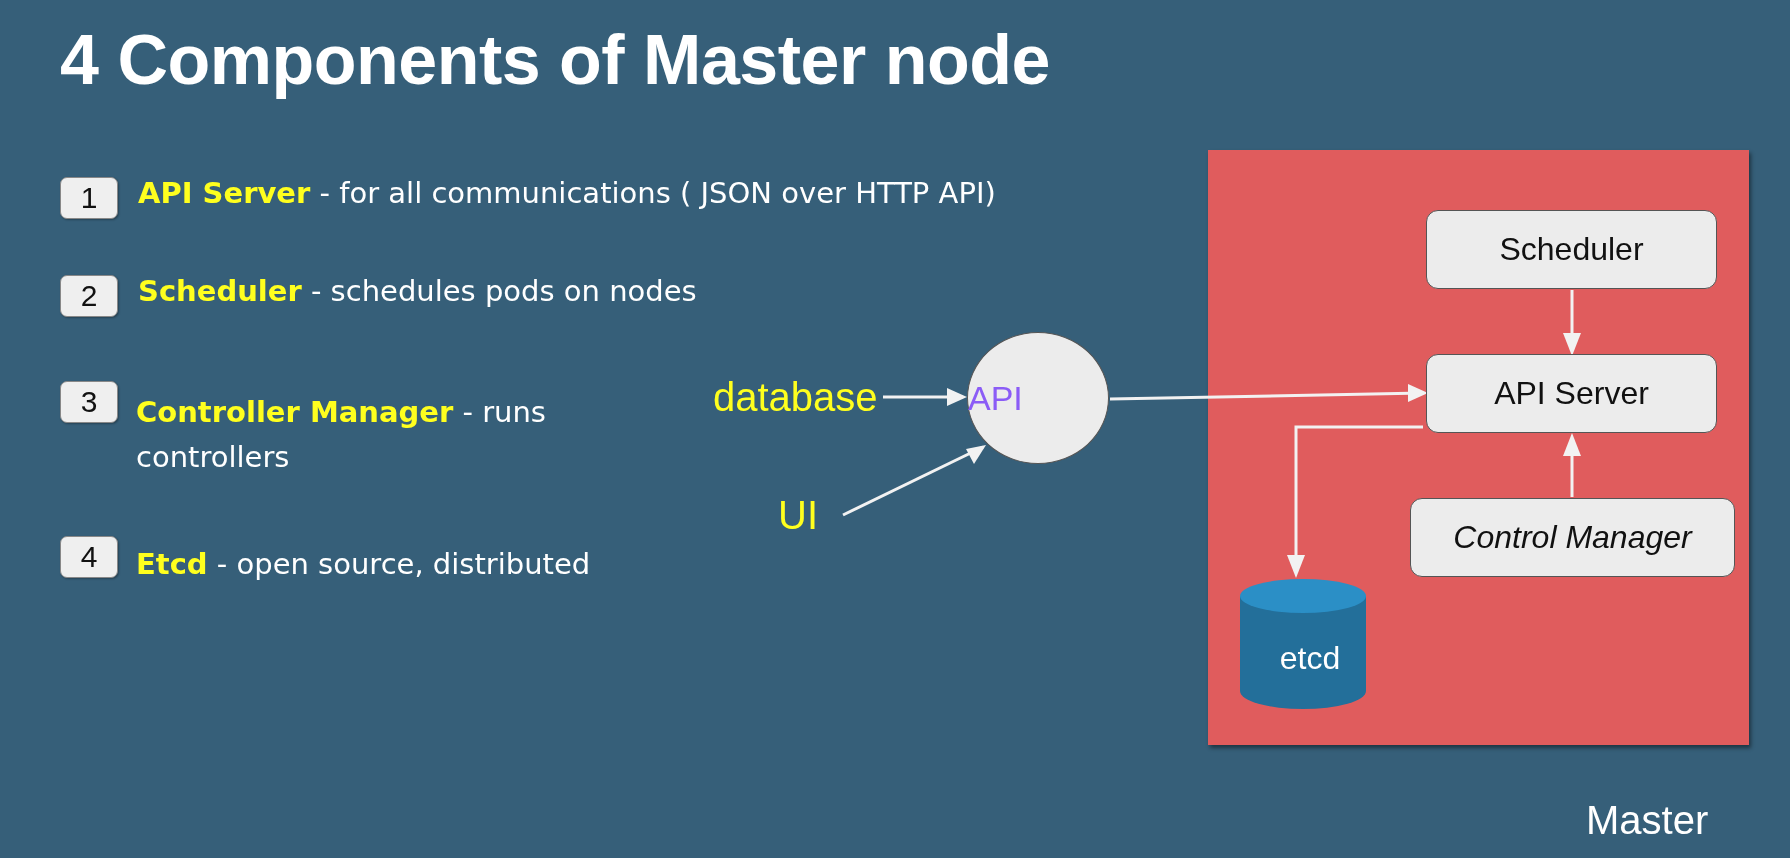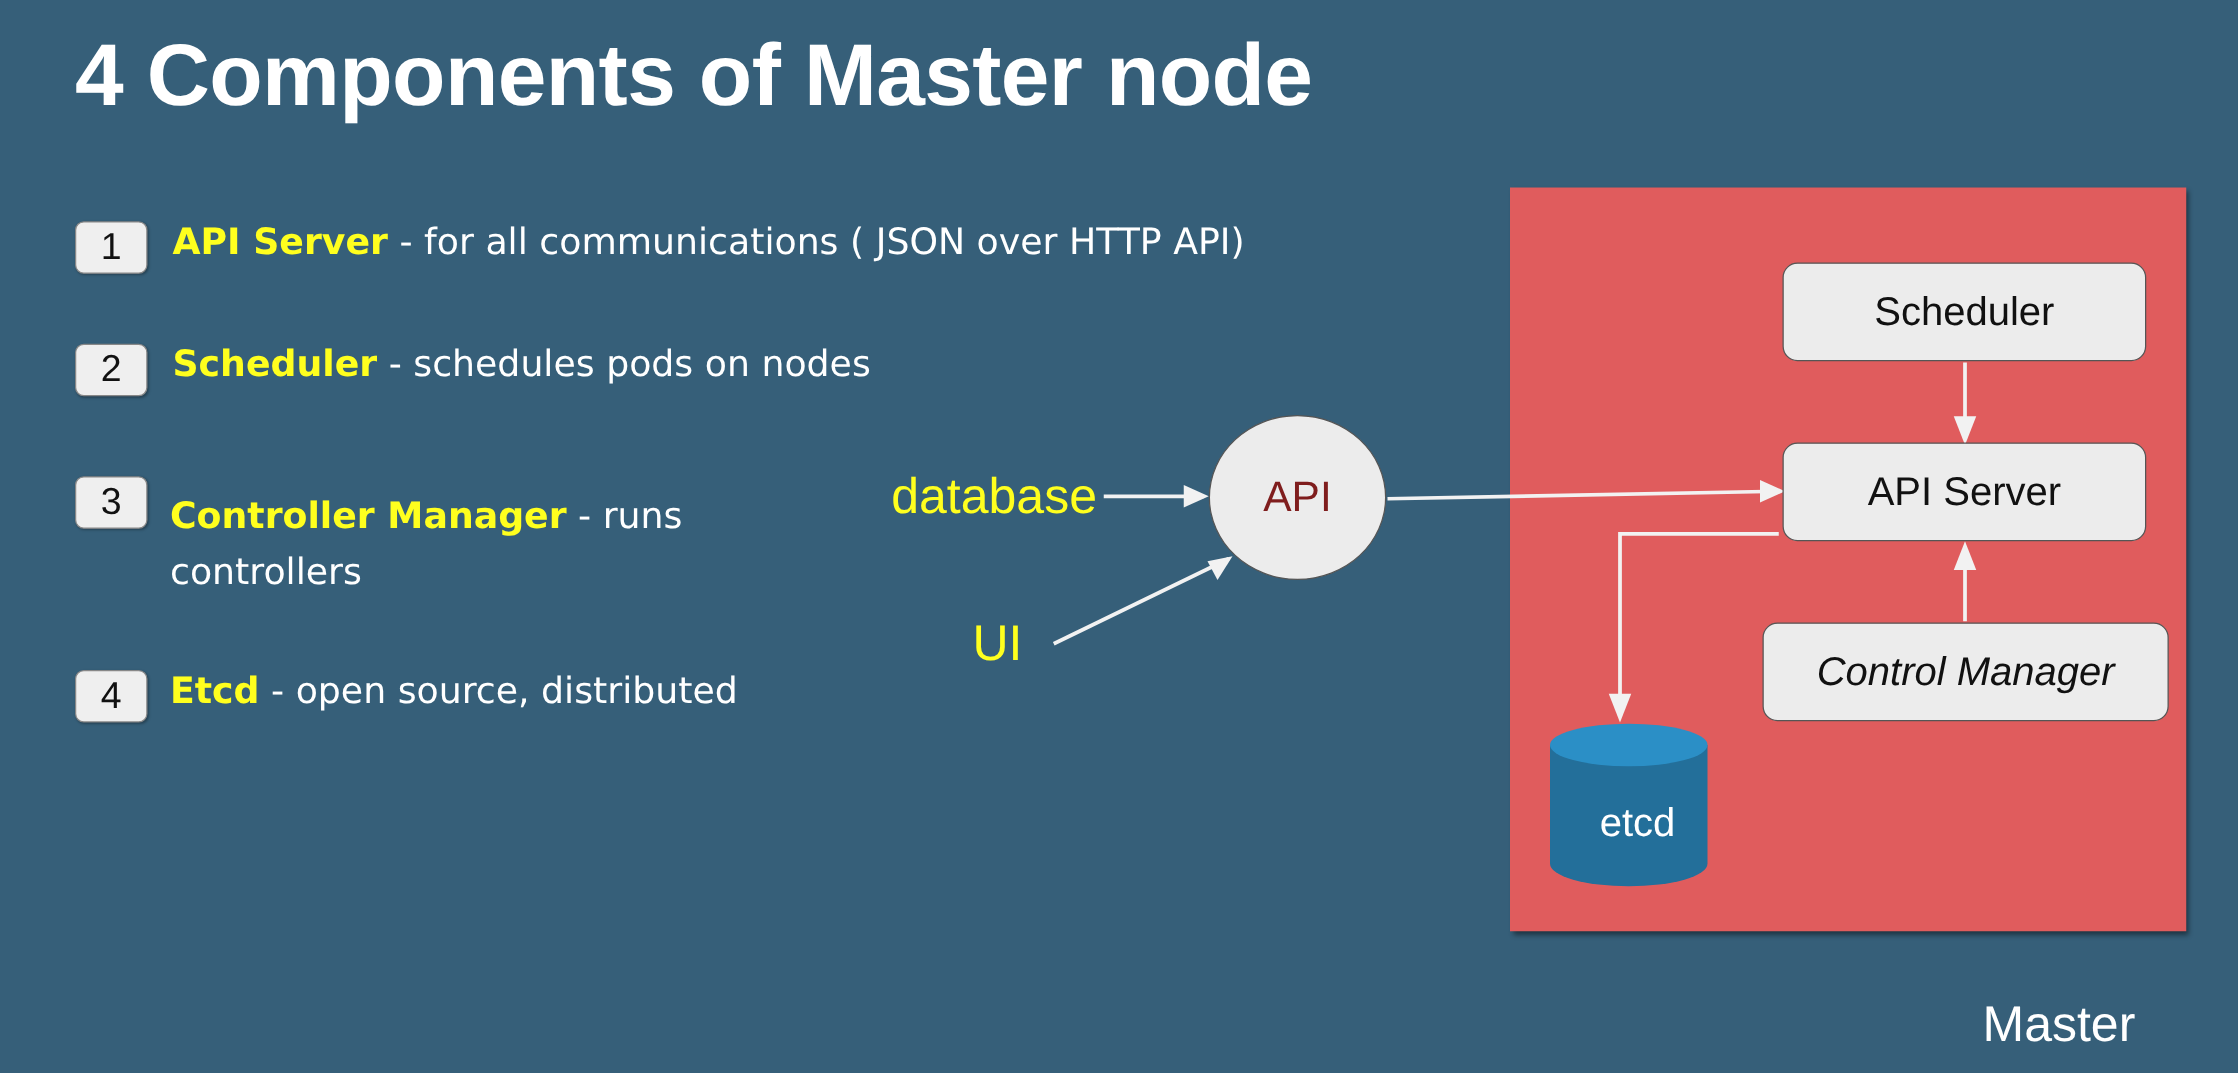--- a/index.html
+++ b/index.html
@@ -6,21 +6,21 @@
   body { width:1790px; height:858px; background:#365f79; position:relative; overflow:hidden; font-family:"Liberation Sans", sans-serif; }
   .title { position:absolute; left:60px; top:20px; font-size:70px; font-weight:bold; color:#ffffff; letter-spacing:-0.5px; }
   .item { position:absolute; left:60px; }
   .num { position:absolute; left:0; width:56px; height:40px; background:#efefef; border:1px solid #888; border-radius:7px; color:#111; font-size:30px; text-align:center; line-height:40px; box-shadow:1px 1px 2px rgba(0,0,0,0.3); }
   .itext { position:absolute; left:78px; top:-6px; font-family:"DejaVu Sans", sans-serif; font-size:29px; color:#ffffff; line-height:45px; white-space:nowrap; }
   .hl { color:#ffff1e; font-weight:bold; }
   .diagram-label { position:absolute; font-size:40px; color:#ffff1e; }
   svg.diag { position:absolute; left:0; top:0; }
   .master-box { position:absolute; left:1208px; top:150px; width:541px; height:595px; background:#e05c5d; box-shadow:2px 3px 4px rgba(0,0,0,0.45); }
   .node { position:absolute; background:#ececec; border:1.5px solid #555; border-radius:12px; color:#111; font-size:32px; text-align:center; box-sizing:border-box; }
-  .api-circle { position:absolute; left:967px; top:332px; width:142px; height:132px; border-radius:50%; background:#ececec; border:1.5px solid #555; box-sizing:border-box; text-align:center; line-height:130px; font-size:34px; color:#7f1d1d; }
+  .api-circle { position:absolute; left:967px; top:332px; width:142px; height:132px; border-radius:50%; background:#ececec; border:1.5px solid #555; box-sizing:border-box; line-height:130px; font-size:34px; color:#8b5cf6; }
   .master-label { position:absolute; left:1586px; top:798px; font-size:40px; color:#ffffff;text-align:center; }
   .etcd-label { position:absolute; left:1245px; top:640px; width:130px; text-align:center; font-size:32px; color:#ffffff; }
 </style>
 </head>
 <body>
 
 <div class="title">4 Components of Master node</div>
 
 <div class="item" style="top:177px;">
   <div class="num">1</div>
@@ -32,21 +32,21 @@
   <div class="itext"><span class="hl">Scheduler</span><span> - schedules pods on nodes</span></div>
 </div>
 
 <div class="item" style="top:381px;">
   <div class="num">3</div>
   <div class="itext" style="left:76px;margin-top:15px;"><span class="hl">Controller Manager</span><span> - runs</span><br><span>controllers</span></div>
 </div>
 
 <div class="item" style="top:536px;">
   <div class="num">4</div>
-  <div class="itext" style="left:76px;"><span class="hl">Etcd</span><span> - open source, distributed</span><br></div>
+  <div class="itext" style="left:76px;margin-top:12px;"><span class="hl">Etcd</span><span> - open source, distributed</span><br></div>
 </div>
 
 <div class="master-box"></div>
 
 <svg class="diag" width="1790" height="858">
   <defs>
     <marker id="ah" markerWidth="10" markerHeight="10" refX="9" refY="5" orient="auto" markerUnits="userSpaceOnUse" viewBox="0 0 10 10">
       <path d="M0,0 L10,5 L0,10 z" fill="#f2f2f2"></path>
     </marker>
   </defs>

